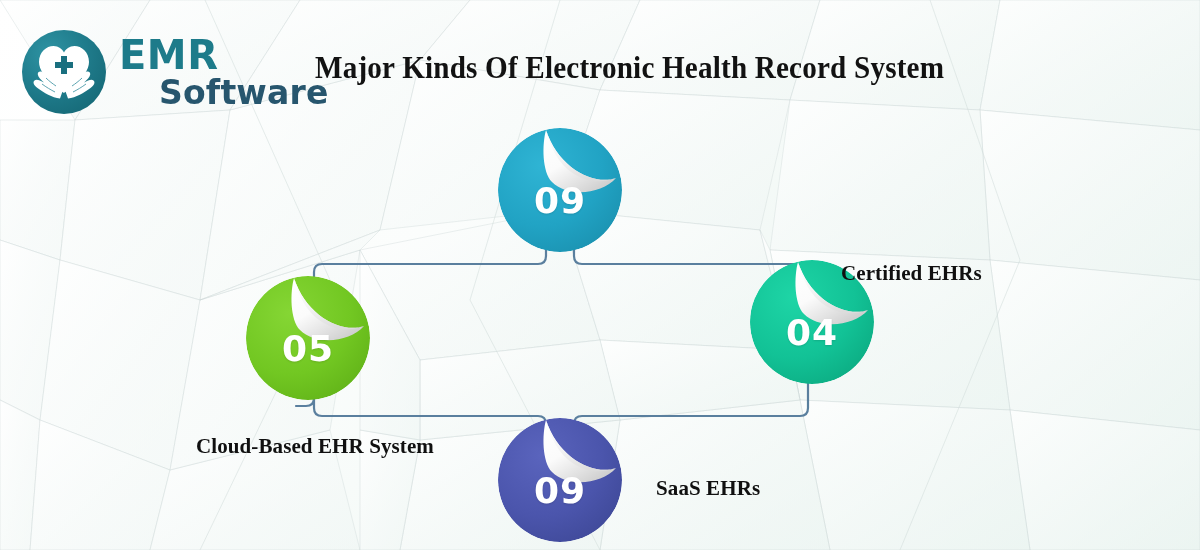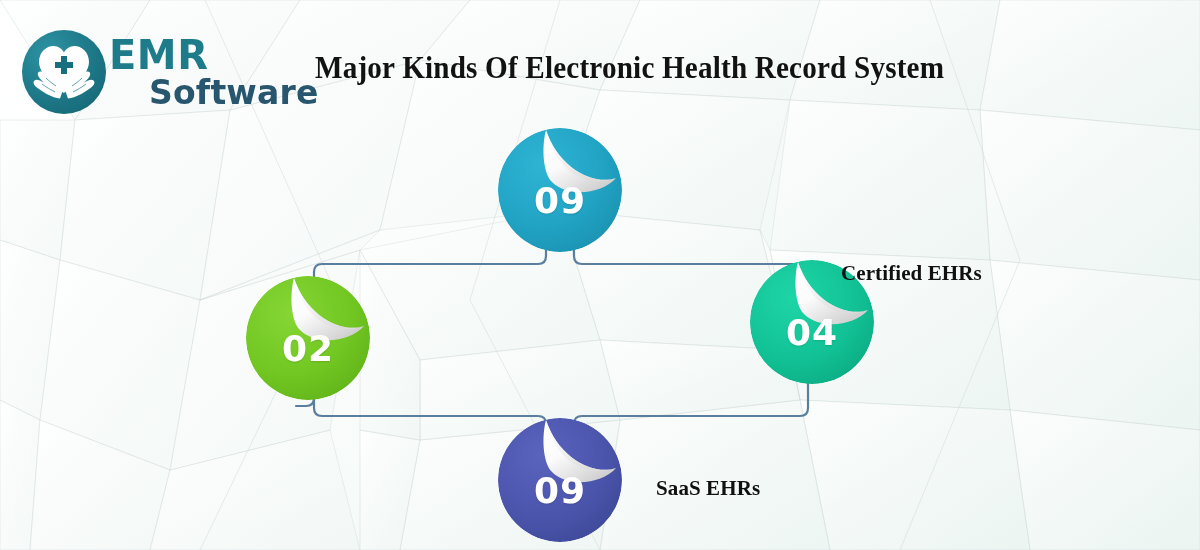--- a/index.html
+++ b/index.html
@@ -18,21 +18,21 @@
       linear-gradient(135deg, #ffffff 0%, #fbfdfc 38%, #f1f8f5 62%, #e8f4ef 100%);
     overflow:hidden;
   }
 
   
   .bg-layer { position:absolute; inset:0; pointer-events:none; }
 
   
   #logo-block {
     position:absolute; left:22px; top:30px;
-    display:flex; align-items:center; gap:3px;
+    display:flex; align-items:center; gap:13px;
   }
   #logo-mark {
     width:84px; height:84px; border-radius:50%;
     background:radial-gradient(circle at 32% 28%, #2e93a3 0%, #207d8d 42%, #12626f 100%);
     position:relative; flex:0 0 auto;
   }
   #logo-mark svg { position:absolute; left:0; top:0; }
 
   #logo-text { line-height:1.0; }
   #logo-emr {
@@ -283,21 +283,21 @@
             <stop offset="100%" stop-color="#dcdcdc"></stop>
           </linearGradient>
         </defs>
         <circle cx="62" cy="62" r="62" fill="url(#d2)"></circle>
         <g>
           <path d="M 48 2 C 60 40, 96 58, 118 50 C 104 66, 70 70, 54 54 C 44 44, 44 16, 48 2 Z" fill="url(#p2)"></path>
           <path d="M 48 2 C 52 18, 60 36, 76 46 C 92 56, 108 54, 118 50 C 96 58, 60 40, 48 2 Z" fill="url(#pu2)"></path>
         </g>
       </svg>
     </div>
-    <div class="num">02</div>
+    <div class="num">05</div>
   </div>
 
   <div class="node" style="left:498px; top:418px;">
     <div class="shadow"></div>
     <div class="disc">
       <svg width="124" height="124" viewBox="0 0 124 124">
         <defs>
           <radialGradient id="d3" cx="35%" cy="30%" r="85%">
             <stop offset="0%" stop-color="#5a64bd"></stop>
             <stop offset="58%" stop-color="#4b55ac"></stop>
@@ -350,16 +350,17 @@
         <circle cx="62" cy="62" r="62" fill="url(#d4)"></circle>
         <g>
           <path d="M 48 2 C 60 40, 96 58, 118 50 C 104 66, 70 70, 54 54 C 44 44, 44 16, 48 2 Z" fill="url(#p4)"></path>
           <path d="M 48 2 C 52 18, 60 36, 76 46 C 92 56, 108 54, 118 50 C 96 58, 60 40, 48 2 Z" fill="url(#pu4)"></path>
         </g>
       </svg>
     </div>
     <div class="num">04</div>
   </div>
 
+  <div class="label" id="label-02">Cloud-Based EHR System</div>
   <div class="label" id="label-03">SaaS EHRs</div>
   <div class="label" id="label-04">Certified EHRs</div>
 
 </div>
 
 </body></html>

